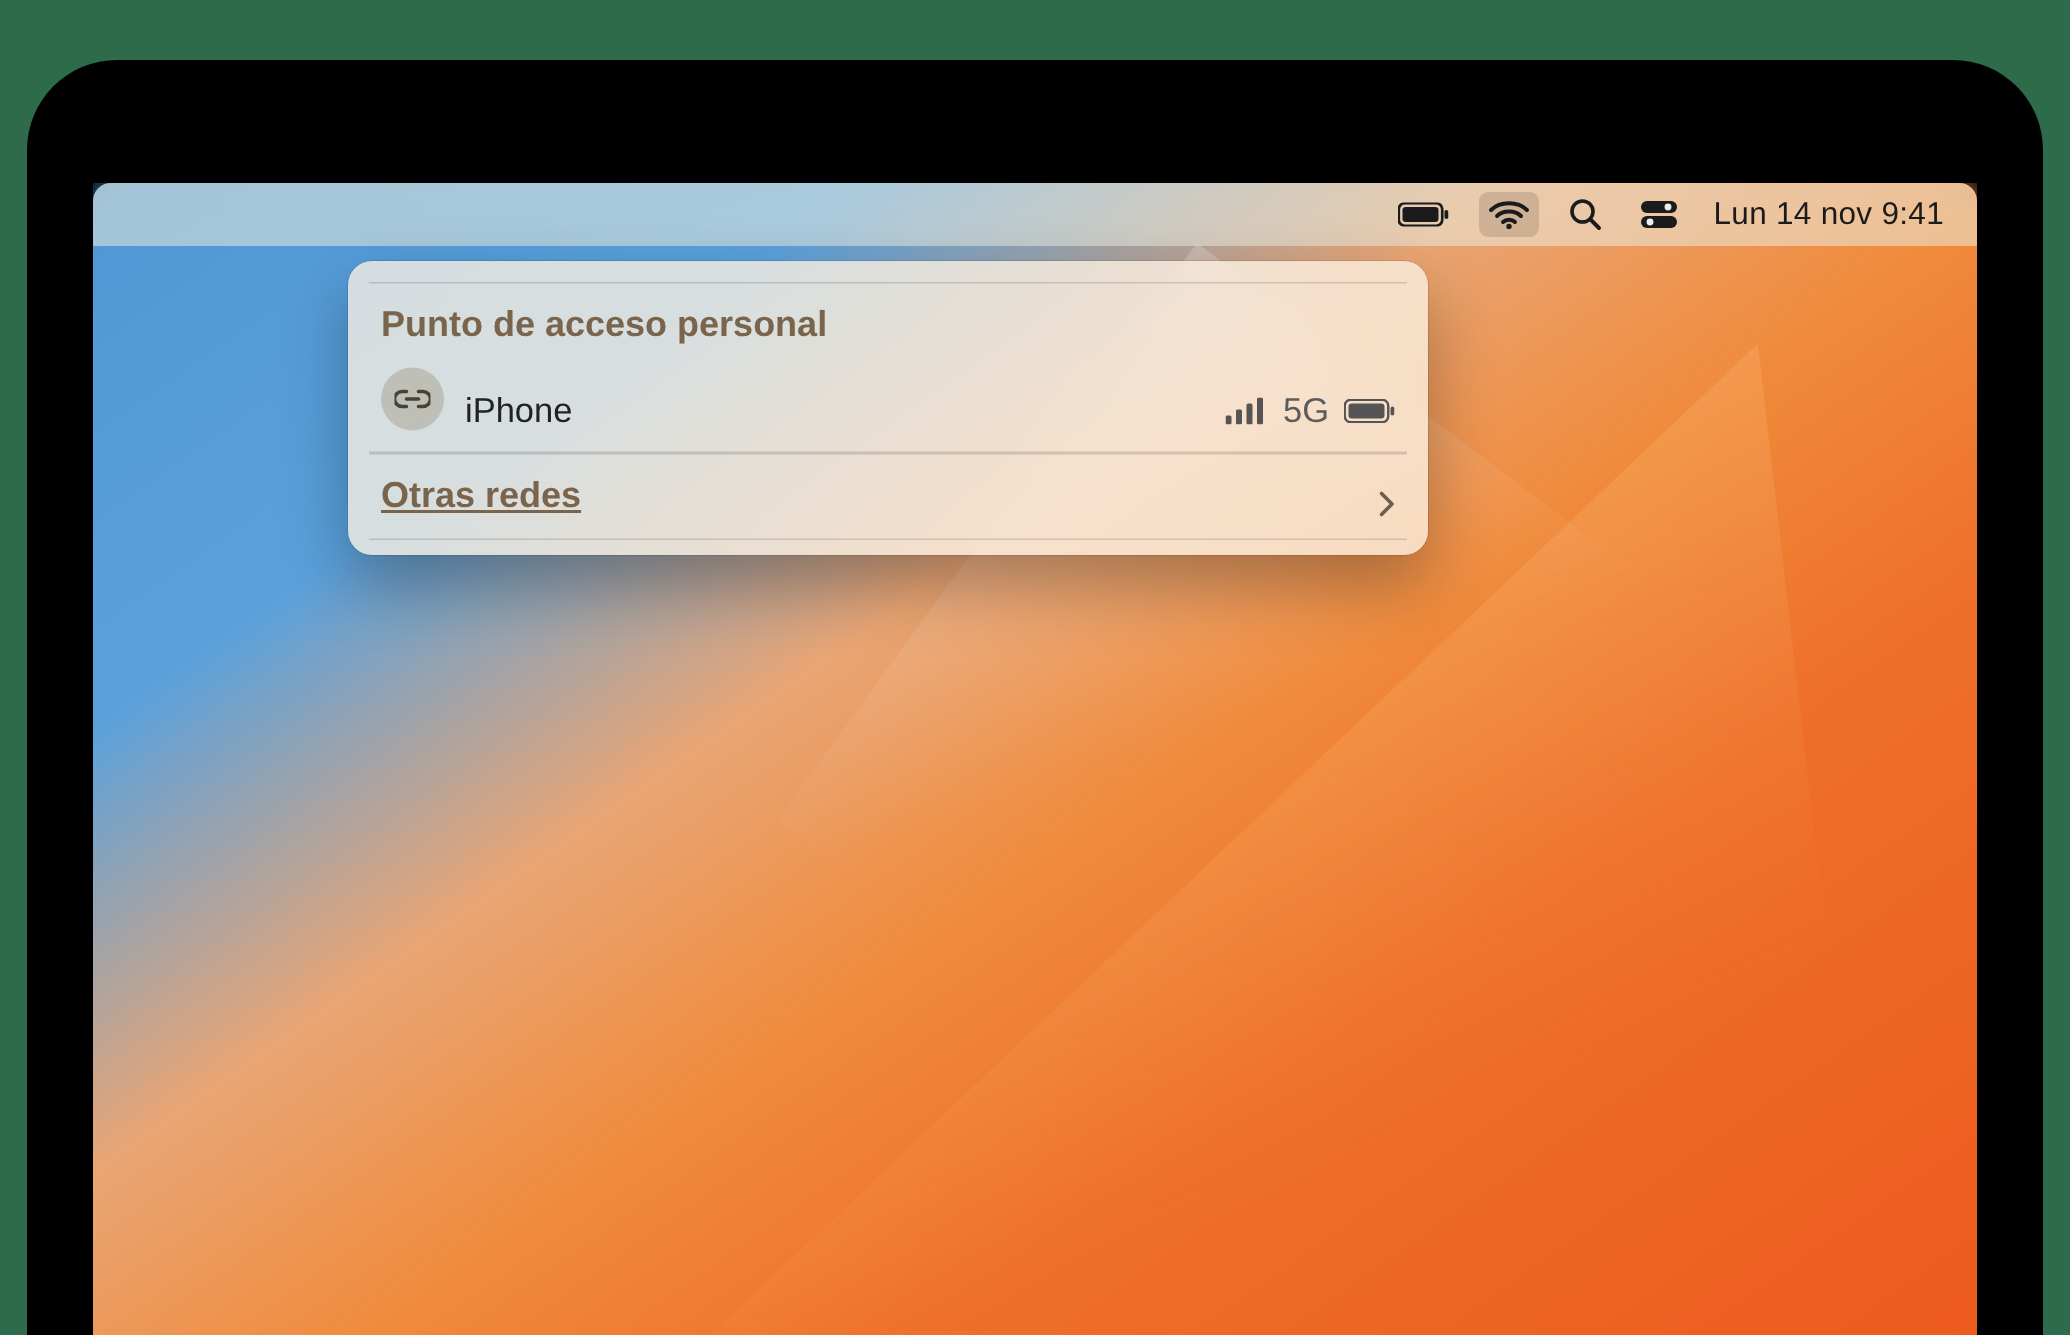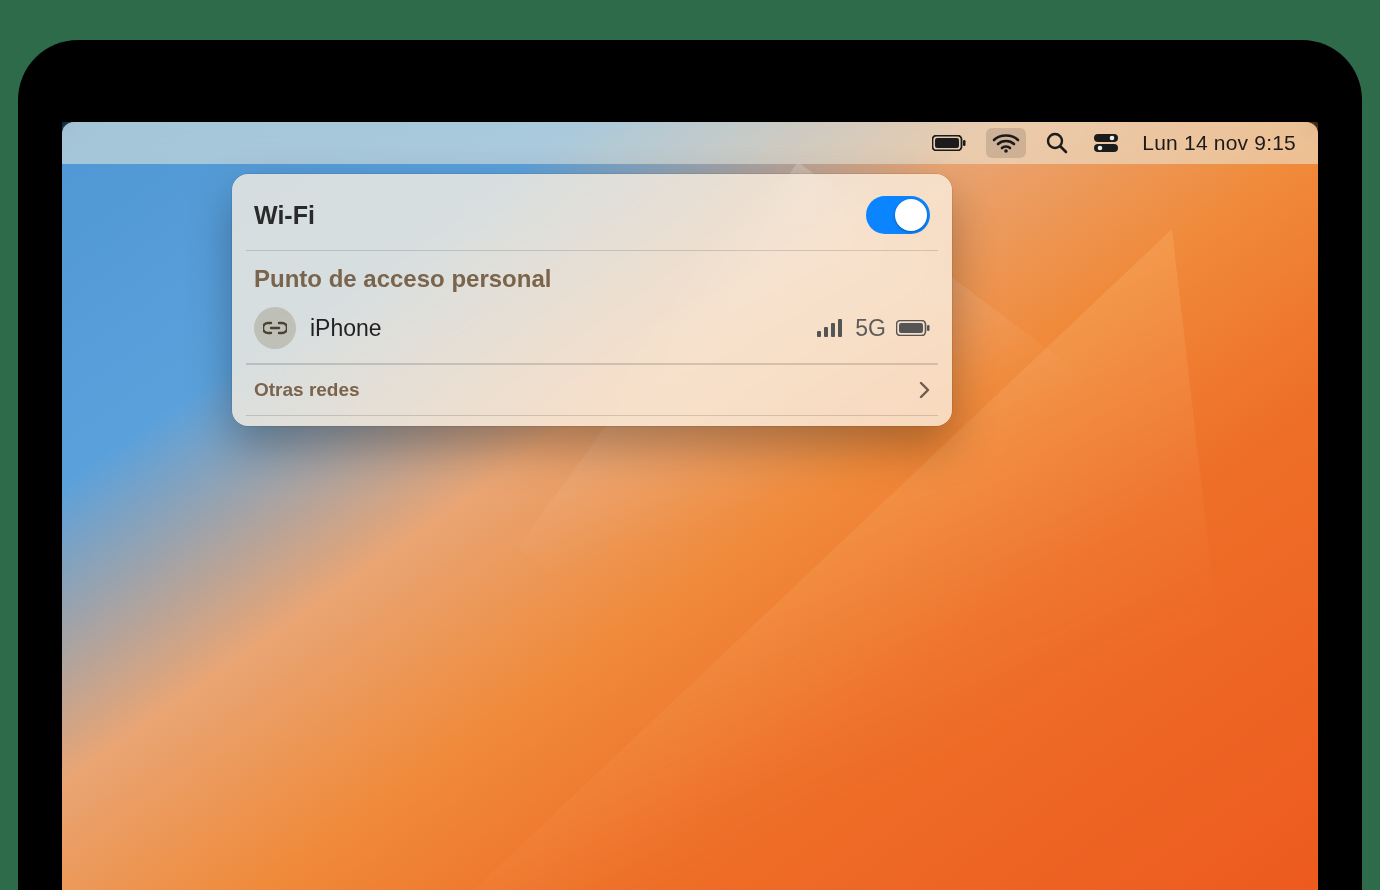--- a/index.html
+++ b/index.html
@@ -102,37 +102,37 @@
     background: #fff; box-shadow: 0 1px 3px rgba(0,0,0,0.3);
   }
   .divider { height: 1px; background: rgba(0,0,0,0.14); margin: 0 14px; }
 
   .section-label {
     padding: 14px 22px 8px 22px;
     font-weight: 700; font-size: 24px;
     color: #7a644c;
   }
   .row {
-    display: flex; align-items: center;
+    display: flex; align-items: flex-end;
     padding: 6px 22px 14px 22px;
     gap: 14px;
     cursor: default;
   }
   .row.simple { padding: 14px 22px; justify-content: space-between; }
   .row .name { flex: 1; font-size: 23px; color: #222; }
   .net-icon {
     width: 42px; height: 42px; border-radius: 50%;
     display: flex; align-items: center; justify-content: center;
     flex-shrink: 0;
   }
   .net-icon.hotspot { background: rgba(130,110,80,0.28); }
   .net-icon.wifi-connected { background: #0a84ff; }
   .row-trailing { display: flex; align-items: center; gap: 10px; color: #6c6c6c; }
   .five-g { font-size: 23px; color: #5c5c5c; }
-  .other-label { font-weight: 700; font-size: 19px; color: #7a644c; }
+  .other-label { font-weight: 700; font-size: 24px; color: #7a644c; text-decoration: underline; }
   .chevron { color: #6b5e4e; font-size: 22px; }
 
   .settings-row { padding: 14px 22px 10px 22px; font-size: 22px; color: #2a2a2a; }
 
   svg { display: block; }
 </style>
 </head>
 <body>
 
 <div class="frame">
@@ -166,30 +166,24 @@
           </svg>
         </div>
         <div class="item">
           <svg width="24" height="18" viewBox="0 0 24 18">
             <rect x="0" y="0" width="24" height="8" rx="4" fill="#1b1b1b"></rect>
             <circle cx="18" cy="4" r="2.3" fill="#eee"></circle>
             <rect x="0" y="10" width="24" height="8" rx="4" fill="#1b1b1b"></rect>
             <circle cx="6" cy="14" r="2.3" fill="#eee"></circle>
           </svg>
         </div>
-        <div class="item clock">Lun 14 nov 9:15</div>
+        <div class="item clock">Lun 14 nov 9:41</div>
       </div>
 
       <div class="panel">
-        <div class="panel-header">
-          <span class="title">Wi-Fi</span>
-          <div class="toggle">
-            <div class="knob"></div>
-          </div>
-        </div>
         <div class="divider"></div>
 
         <div class="section-label">Punto de acceso personal</div>
         <div class="row">
           <div class="net-icon hotspot">
             <svg width="24" height="14" viewBox="0 0 24 14">
               <path d="M8 2 h-3 a5 5 0 0 0 0 10 h3" fill="none" stroke="#4a4233" stroke-width="2.4" stroke-linecap="round"></path>
               <path d="M16 2 h3 a5 5 0 0 1 0 10 h-3" fill="none" stroke="#4a4233" stroke-width="2.4" stroke-linecap="round"></path>
               <line x1="8" y1="7" x2="16" y2="7" stroke="#4a4233" stroke-width="2.4" stroke-linecap="round"></line>
             </svg>

